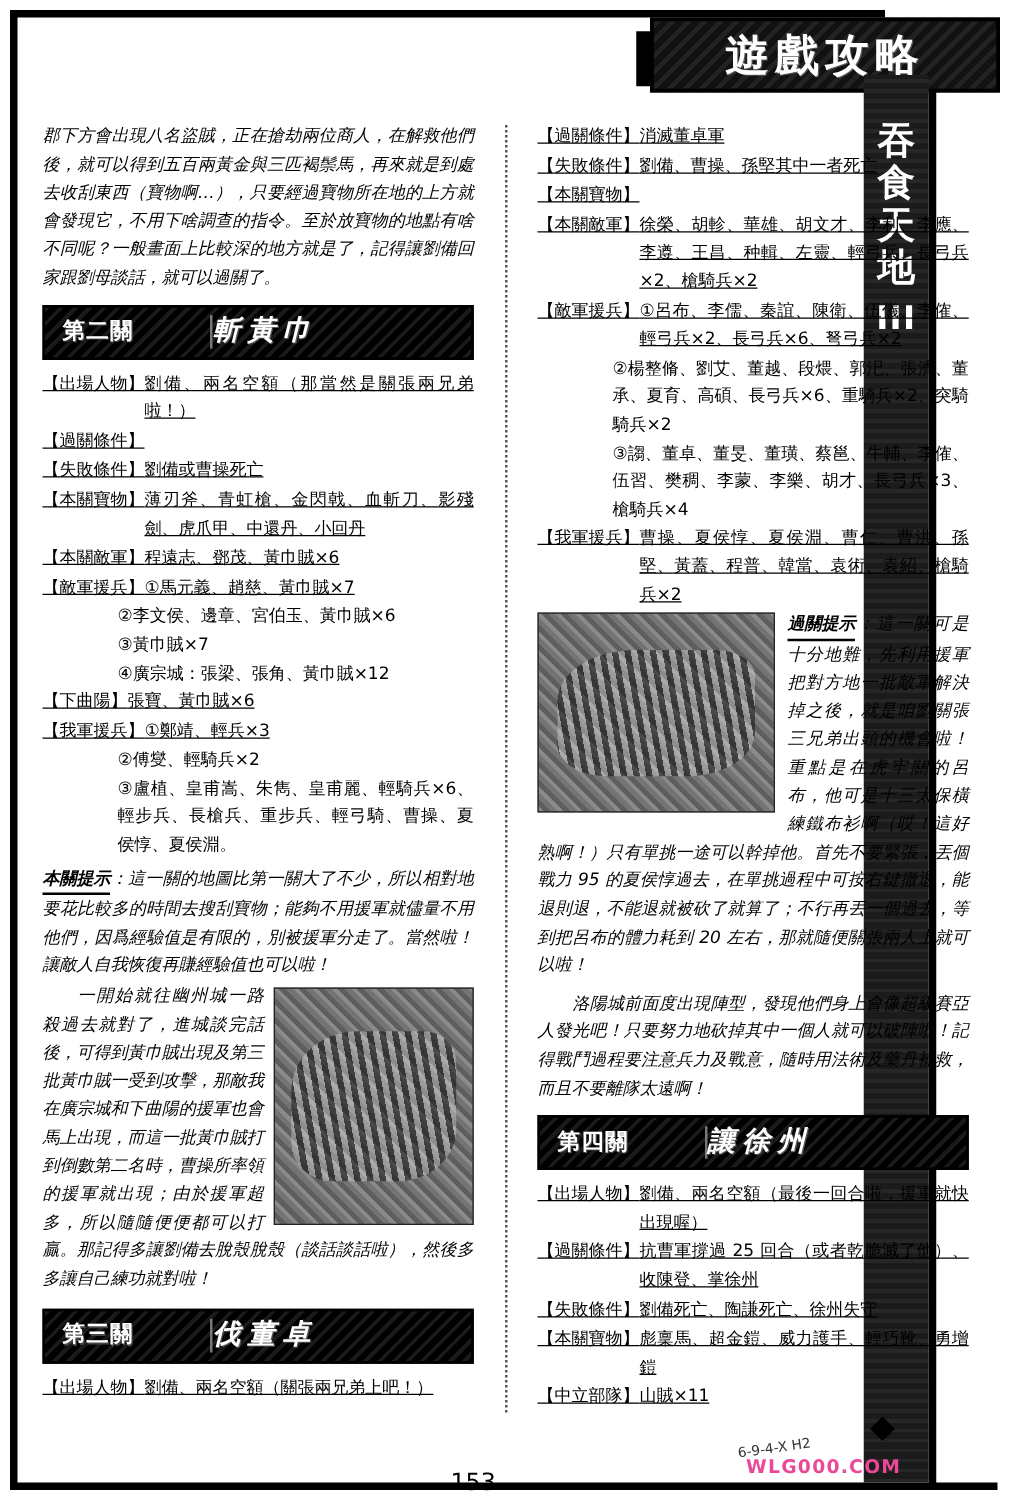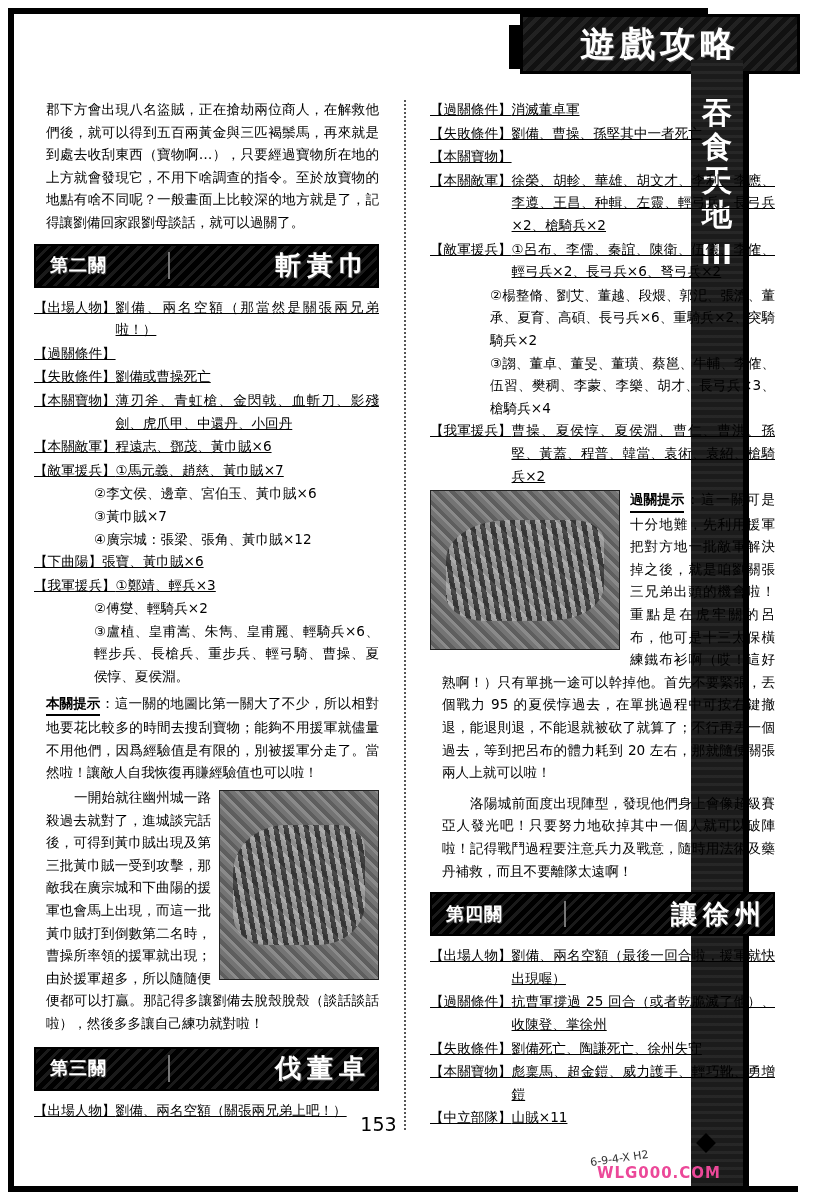--- a/index.html
+++ b/index.html
@@ -58,42 +58,43 @@
   .col{
     position:absolute;top:98px;font-size:13.6px;line-height:22.6px;
     text-align:justify;
   }
   .col-left{left:34px;width:345px;}
   .col-right{left:430px;width:345px;}
   .divider{
     position:absolute;left:404px;top:100px;height:1030px;border-left:2px dotted #555;
   }
 
-  p{margin:0 0 0 12px;text-indent:0;}
+  p{margin:0 0 0 0;text-indent:0;font-style:italic;}
   .para{margin-bottom:2px;}
   .indent2{text-indent:28px;}
 
   
   .stage-banner{
     position:relative;height:44px;margin:10px 0 8px 0;
     background:#000;
     border:2px solid #000;
     display:flex;align-items:center;
     box-sizing:border-box;
     background-image:repeating-linear-gradient(135deg, rgba(255,255,255,.10) 0 3px, rgba(0,0,0,0) 3px 8px);
   }
   .stage-banner .num{
     color:#fff;font-size:18px;font-weight:bold;padding-left:14px;width:118px;letter-spacing:1px;
     text-shadow:1px 1px 0 #444;
   }
   .stage-banner .name{
-    flex:1;color:#fff;font-size:26px;font-weight:bold;text-align:right;letter-spacing:6px;
+    flex:1;color:#fff;font-size:22px;font-weight:bold;text-align:left;letter-spacing:6px;
     border-left:2px solid #777;
     margin:4px 6px 4px 0;padding:2px 0;
     text-shadow:1px 1px 0 #555;
+    font-style:italic;
   }
 
   
   .item{display:flex;margin-bottom:1px;text-decoration:underline;}
   .item .label{white-space:nowrap;}
   .item .val{flex:1;}
   .sub{padding-left:60px;}
 
   .hint-head{
     display:inline-block;border-bottom:2px solid #000;font-weight:bold;
@@ -121,21 +122,21 @@
     float:right;width:160px;height:190px;margin:4px 0 4px 8px;
   }
   .img-right{
     float:left;width:190px;height:160px;margin:2px 10px 4px 0;
   }
 
   .clear{clear:both;}
 
   
   .page-number{
-    position:absolute;left:0;right:0;top:1113px;text-align:center;font-size:19px;
+    position:absolute;left:0;right:0;top:1175px;text-align:center;font-size:19px;
   }
   .footer-diamond{
     position:absolute;right:44px;top:1136px;width:14px;height:14px;background:#000;transform:rotate(45deg);
   }
   .footer-mark{
     position:absolute;right:36px;top:1164px;font-size:15px;font-weight:bold;letter-spacing:1px;
     color:#111;
   }
   .footer-scribble{
     position:absolute;right:108px;top:1152px;font-size:11px;color:#333;transform:rotate(-8deg);

